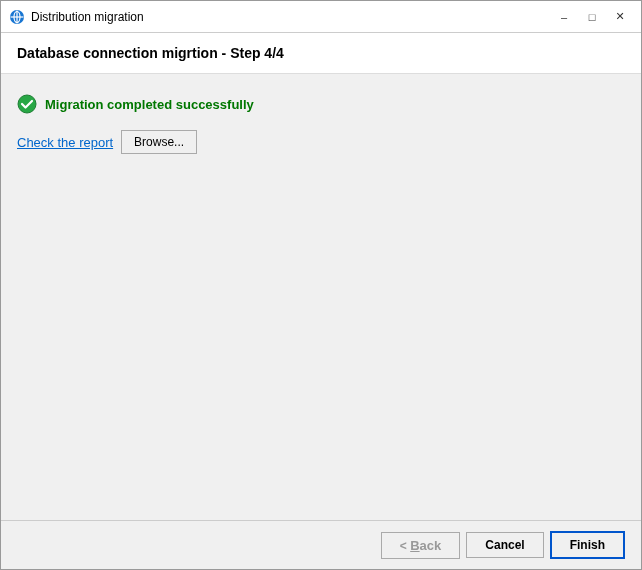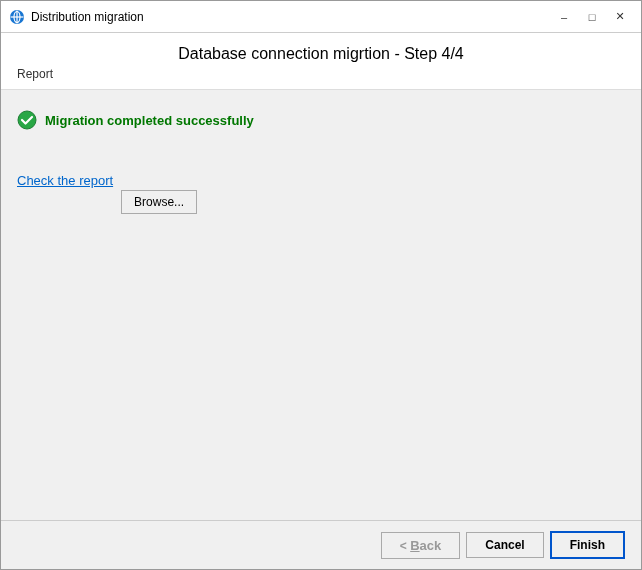--- a/index.html
+++ b/index.html
@@ -77,25 +77,24 @@
       color: #333;
     }
 
     .header-section {
       background: #ffffff;
       padding: 12px 16px 8px 16px;
       border-bottom: 1px solid #ddd;
     }
 
     .step-title {
-      font-size: 16px;
-      font-weight: normal;
+      font-size: 14px;
+      font-weight: bold;
       color: #000;
       margin-bottom: 4px;
-      text-align: center;
     }
 
     .step-subtitle {
       font-size: 12px;
       color: #333;
     }
 
     .main-content {
       flex: 1;
       background: #f0f0f0;
@@ -138,21 +137,20 @@
       padding: 0;
     }
 
     .browse-btn {
       padding: 4px 12px;
       background: #f0f0f0;
       border: 1px solid #aaa;
       cursor: pointer;
       font-size: 12px;
       color: #000;
-      margin-top: 44px;
     }
 
     .footer {
       background: #f0f0f0;
       border-top: 1px solid #ccc;
       padding: 10px 16px;
       display: flex;
       align-items: center;
       justify-content: flex-end;
       gap: 6px;
@@ -201,21 +199,20 @@
     <span class="title-bar-text">Distribution migration</span>
     <div class="title-bar-controls">
       <button class="title-bar-btn" title="Minimize">–</button>
       <button class="title-bar-btn" title="Maximize">□</button>
       <button class="title-bar-btn close" title="Close">✕</button>
     </div>
   </div>
 
   <div class="header-section">
     <div class="step-title">Database connection migrtion - Step 4/4</div>
-    <div class="step-subtitle">Report</div>
   </div>
 
   <div class="main-content">
     <div class="success-row">
       <div class="success-icon">
         <svg viewBox="0 0 20 20" fill="none">
           <circle cx="10" cy="10" r="9" fill="#28a745" stroke="#1e7e34" stroke-width="1"></circle>
           <polyline points="5,10 8.5,13.5 15,7" stroke="white" stroke-width="2.2" stroke-linecap="round" stroke-linejoin="round"></polyline>
         </svg>
       </div>

